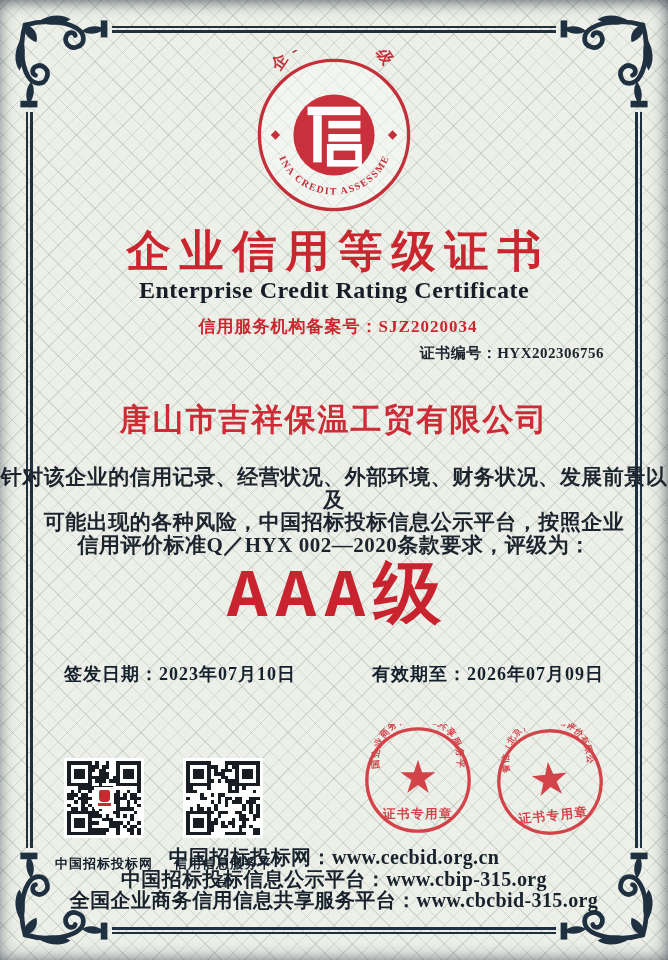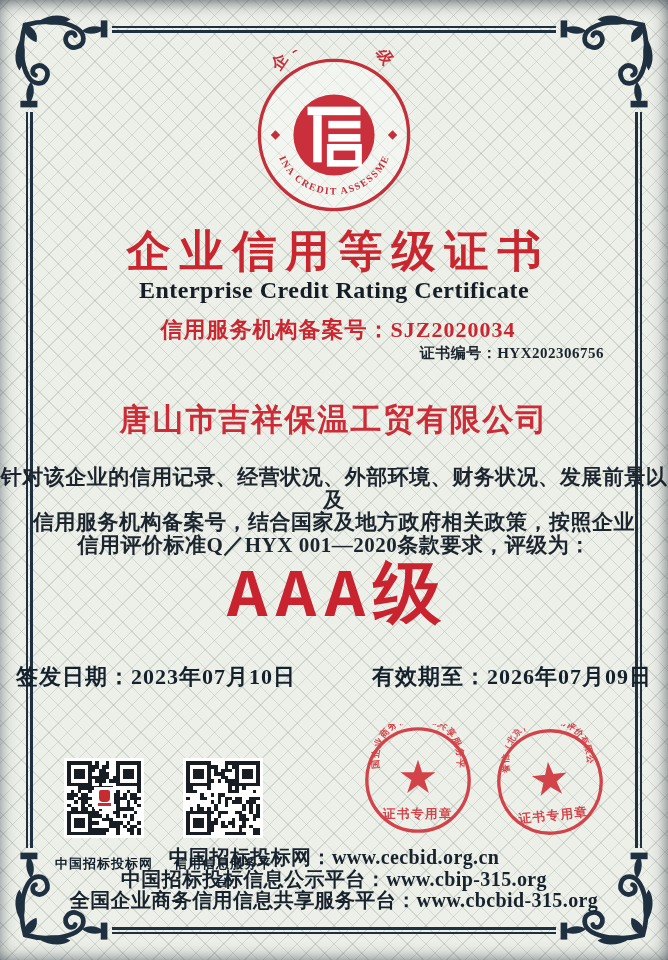--- a/index.html
+++ b/index.html
@@ -32,26 +32,26 @@
   .c-tl{top:10px;left:10px;}
   .c-tr{top:10px;right:10px;transform:scaleX(-1);}
   .c-bl{bottom:10px;left:10px;transform:scaleY(-1);}
   .c-br{bottom:10px;right:10px;transform:scale(-1,-1);}
   
   .emblem{position:absolute;left:249px;top:50px;width:170px;height:170px;}
   
   .tb{position:absolute;left:0;right:0;text-align:center;font-weight:700;}
   .title{top:222px;font-size:44px;letter-spacing:9px;color:#c9262f;text-indent:9px;}
   .subtitle{top:277px;font-size:24px;color:#161d26;letter-spacing:.5px;}
-  .record{top:315px;font-size:22px;color:#c9262f;letter-spacing:1px;padding-left:8px;}
+  .record{top:315px;font-size:17px;color:#c9262f;letter-spacing:1px;padding-left:8px;}
   .certno{position:absolute;top:344px;right:64px;font-size:15px;font-weight:700;color:#1c242e;letter-spacing:.5px;}
   .company{top:399px;font-size:31px;color:#cd2b35;letter-spacing:2px;}
   .para{top:466px;font-size:21px;line-height:22.5px;color:#1c242e;letter-spacing:.5px;}
   .rating{top:548px;font-size:68px;color:#c9232f;letter-spacing:8px;text-indent:8px;font-family:Liberation Mono, monospace;}
-  .dates{top:662px;font-size:22px;color:#14202b;display:flex;justify-content:center;gap:76px;letter-spacing:1px;}
+  .dates{top:662px;font-size:18px;color:#14202b;display:flex;justify-content:center;gap:76px;letter-spacing:1px;}
   
   .asset-col{position:absolute;text-align:center;font-weight:700;}
   .qr-col1{left:54px;top:751px;width:100px;}
   .qr-col2{left:168px;top:751px;width:110px;}
   .qr-wrap{position:relative;display:inline-block;}
   .qr-grid{display:grid;grid-template-columns:repeat(21,1fr);grid-template-rows:repeat(21,1fr);
     width:80px;height:80px;background:#fff;padding:3px;box-sizing:border-box;}
   .qr-grid i{display:block;}
   .qr-grid i.on{background:#171d23;}
   .qr-label{margin-top:17px;font-size:13px;color:#14202b;letter-spacing:1px;}
@@ -172,22 +172,22 @@
 
   <div class="tb title">企业信用等级证书</div>
   <div class="tb subtitle">Enterprise Credit Rating Certificate</div>
   <div class="tb record">信用服务机构备案号：SJZ2020034</div>
   <div class="certno">证书编号：HYX202306756</div>
 
   <div class="tb company">唐山市吉祥保温工贸有限公司</div>
 
   <div class="tb para">
     <div>针对该企业的信用记录、经营状况、外部环境、财务状况、发展前景以及</div>
-    <div>信用服务机构备案号，结合国家及地方政府相关政策，按照企业</div>
-    <div>信用评价标准Q／HYX 001—2020条款要求，评级为：</div>
+    <div>可能出现的各种风险，中国招标投标信息公示平台，按照企业</div>
+    <div>信用评价标准Q／HYX 002—2020条款要求，评级为：</div>
   </div>
 
   <div class="tb rating">AAA级</div>
 
   <div class="tb dates">
     <span>签发日期：2023年07月10日</span>
     <span>有效期至：2026年07月09日</span>
   </div>
 
   <div class="asset-col qr-col1">

